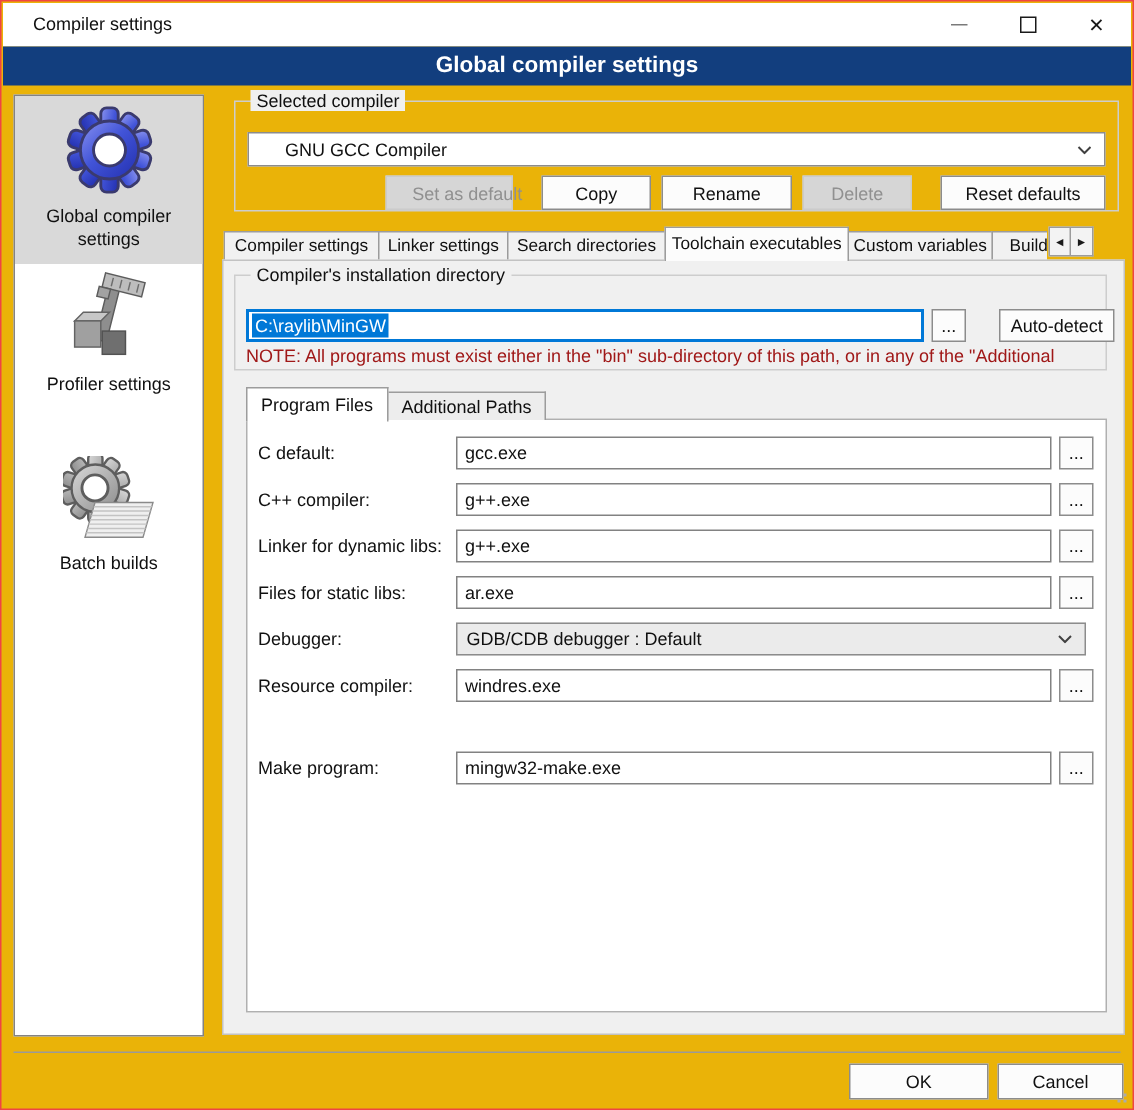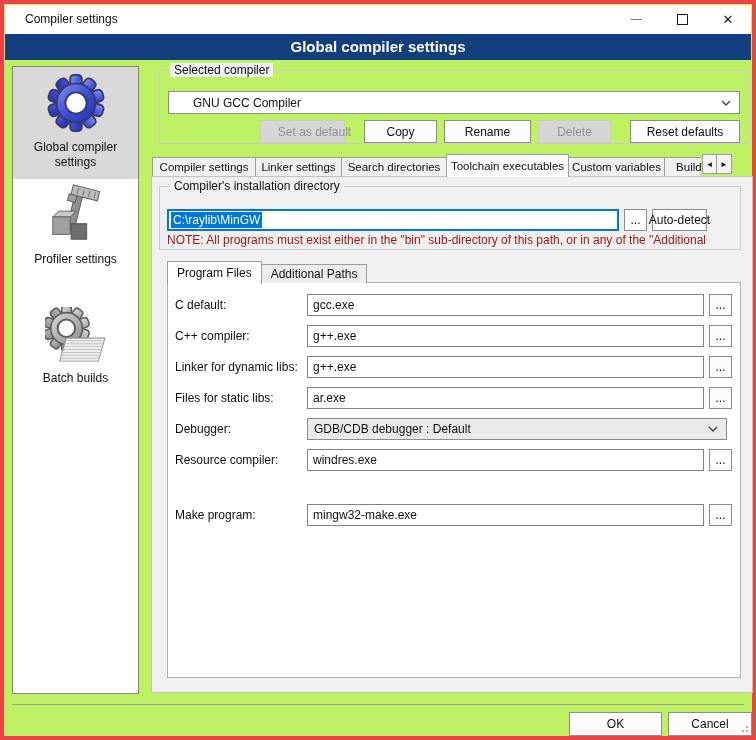--- a/index.html
+++ b/index.html
@@ -1,17 +1,17 @@
 <!DOCTYPE html>
 <html><head>
 <meta charset="utf-8">
 <style>
   html,body{margin:0;padding:0;width:756px;height:740px;overflow:hidden;
     font-family:"Liberation Sans", sans-serif;-webkit-font-smoothing:antialiased;}
-  .window{position:absolute;inset:0;background:#bef264;border:4px solid #ef4444;box-sizing:border-box;}
+  .window{position:absolute;inset:0;background:#eab308;border:1px solid #ef4444;box-sizing:border-box;}
 
   
   .titlebar{position:absolute;left:1px;top:1px;right:1px;height:29px;background:#ffffff;}
   .titlebar .title{position:absolute;left:20px;top:0;height:29px;line-height:29px;font-size:12px;color:#101010;}
   .win-controls{position:absolute;right:0;top:0;height:29px;display:flex;}
   .win-btn{width:46px;height:29px;display:flex;align-items:center;justify-content:center;cursor:default;}
   .min-glyph{width:11px;height:0;border-top:1px solid #7a7a7a;display:block;}
   .max-glyph{width:9px;height:9px;border:1px solid #1a1a1a;display:block;}
   .close-glyph{font-size:13px;color:#1a1a1a;line-height:1;}
 
@@ -69,21 +69,21 @@
 
   
   .tabpage{position:absolute;left:147px;top:172px;width:602px;height:517px;background:#f0f0f0;
     border:1px solid #c2c2c2;box-sizing:border-box;z-index:1;}
   #group-dir{left:155px;top:182px;width:582px;height:64px;z-index:2;}
   .dir-input{position:absolute;left:163px;top:205px;width:452px;height:22px;box-sizing:border-box;
     border:2px solid #0078d7;background:#fff;display:flex;align-items:center;padding-left:2px;
     font-size:12px;z-index:2;cursor:text;}
   .dir-input .sel{background:#0078d7;color:#fff;padding:1px 2px;white-space:nowrap;}
   #dir-browse{position:absolute;left:620px;top:205px;width:23px;height:22px;z-index:2;}
-  #autodetect{position:absolute;left:648px;top:205px;width:55px;height:22px;z-index:2;}
+  #autodetect{position:absolute;left:665px;top:205px;width:77px;height:22px;z-index:2;}
   .note{position:absolute;left:163px;top:229px;width:573px;font-size:12px;color:#a01818;
     white-space:nowrap;overflow:hidden;z-index:2;}
 
   
   .subtabs{position:absolute;left:163px;top:257px;height:22px;display:flex;z-index:3;}
   .subtab{box-sizing:border-box;border:1px solid #9c9c9c;border-bottom:none;background:#ededed;
     margin-top:3px;height:19px;line-height:18px;text-align:center;font-size:12px;color:#101010;
     margin-right:-1px;padding:0 9px;cursor:default;white-space:nowrap;}
   .subtab.active{margin-top:0;height:23px;line-height:22px;background:#ffffff;position:relative;z-index:4;}
   .whitepage{position:absolute;left:163px;top:278px;width:574px;height:396px;background:#fff;

